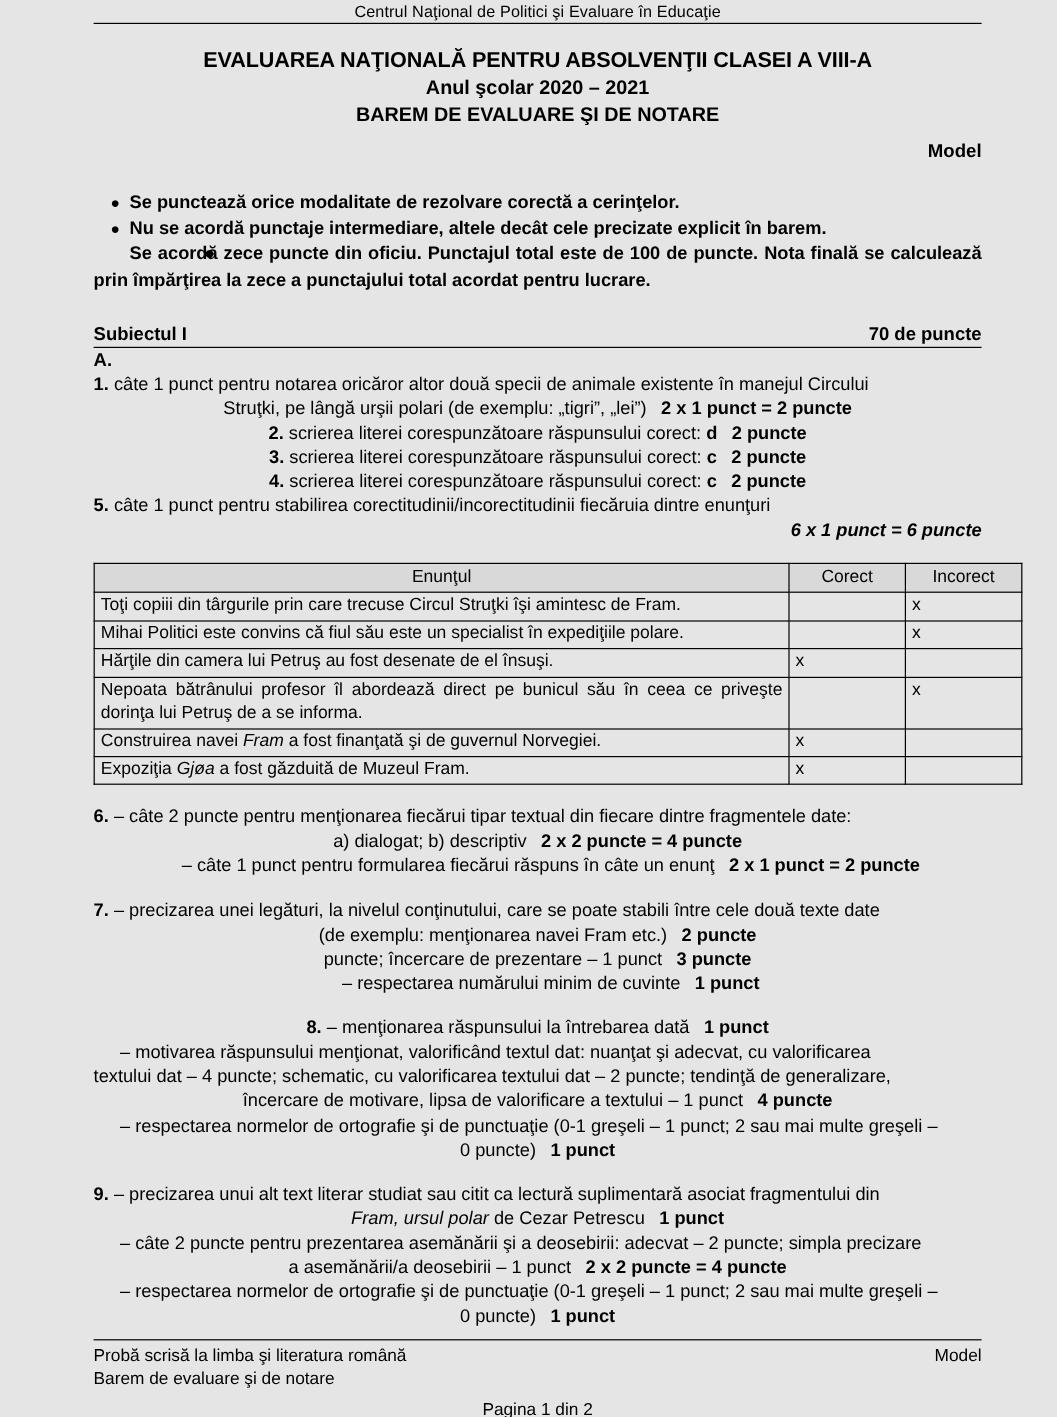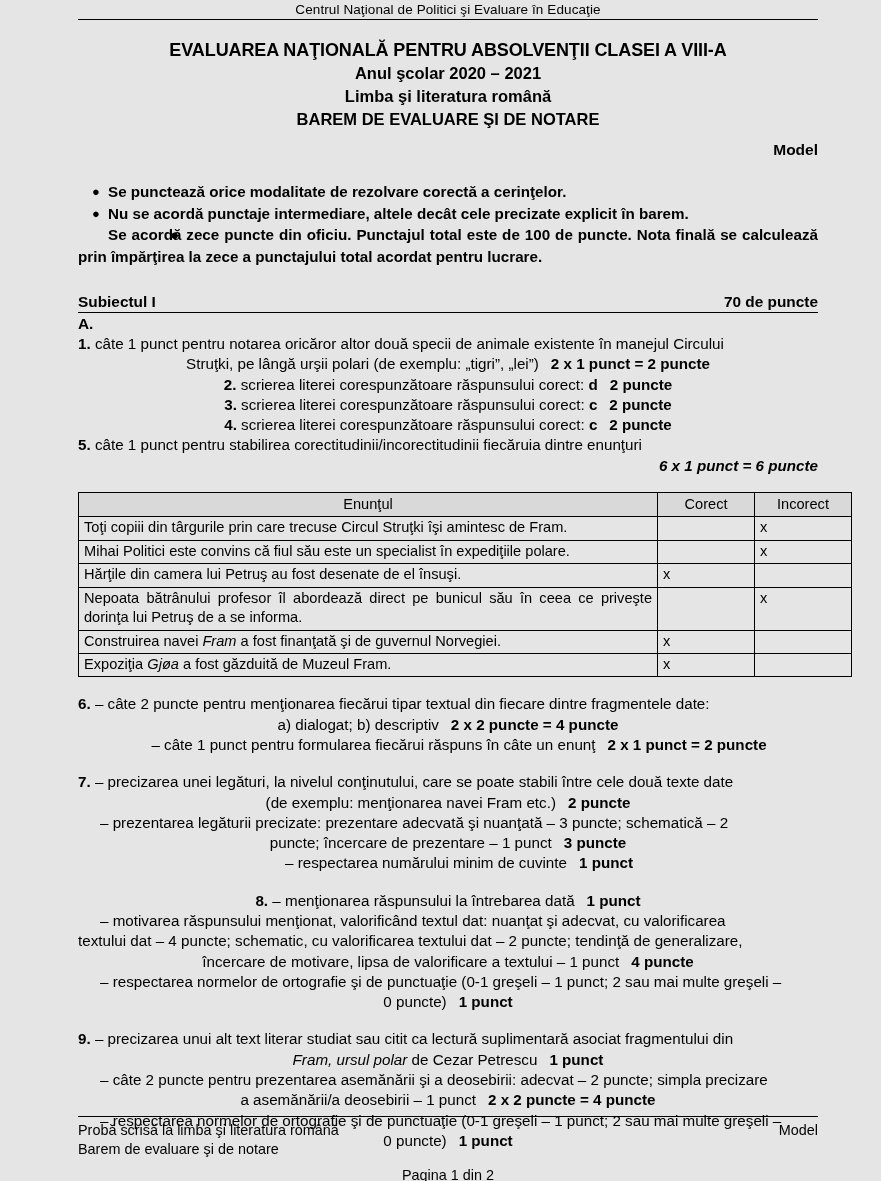--- a/index.html
+++ b/index.html
@@ -201,21 +201,20 @@
   <div class="content">
 
     <div>
       <div class="runhead">Centrul Naţional de Politici şi Evaluare în Educaţie</div>
       <div class="runhead-rule"></div>
     </div>
 
     <div class="titleblock">
       <div class="title-line-1">EVALUAREA NAŢIONALĂ PENTRU ABSOLVENŢII CLASEI A VIII-A</div>
       <div class="title-line-2">Anul şcolar 2020 – 2021</div>
-      <div class="title-line-3">Limba şi literatura română</div>
       <div class="title-line-4">BAREM DE EVALUARE ŞI DE NOTARE</div>
     </div>
 
     <div class="model-top">Model</div>
 
     <div class="bullets">
       <div class="bullet-row">
         <span class="dot">●</span>
         <span>Se punctează orice modalitate de rezolvare corectă a cerinţelor.</span>
       </div>
@@ -325,23 +324,20 @@
     <div class="spacer-md"></div>
 
     <div class="para just">
       <span class="b">7.</span>
       <span>– precizarea unei legături, la nivelul conţinutului, care se poate stabili între cele două texte date</span>
     </div>
     <div class="row2">
       <span class="left">(de exemplu: menţionarea navei Fram etc.)</span>
       <span class="right">2 puncte</span>
     </div>
-    <div class="para just indent1">
-      <span>– prezentarea legăturii precizate: prezentare adecvată şi nuanţată – 3 puncte; schematică – 2</span>
-    </div>
     <div class="row2">
       <span class="left">puncte; încercare de prezentare – 1 punct</span>
       <span class="right">3 puncte</span>
     </div>
     <div class="row2">
       <span class="left indent1">– respectarea numărului minim de cuvinte</span>
       <span class="right">1 punct</span>
     </div>
 
     <div class="spacer-md"></div>

